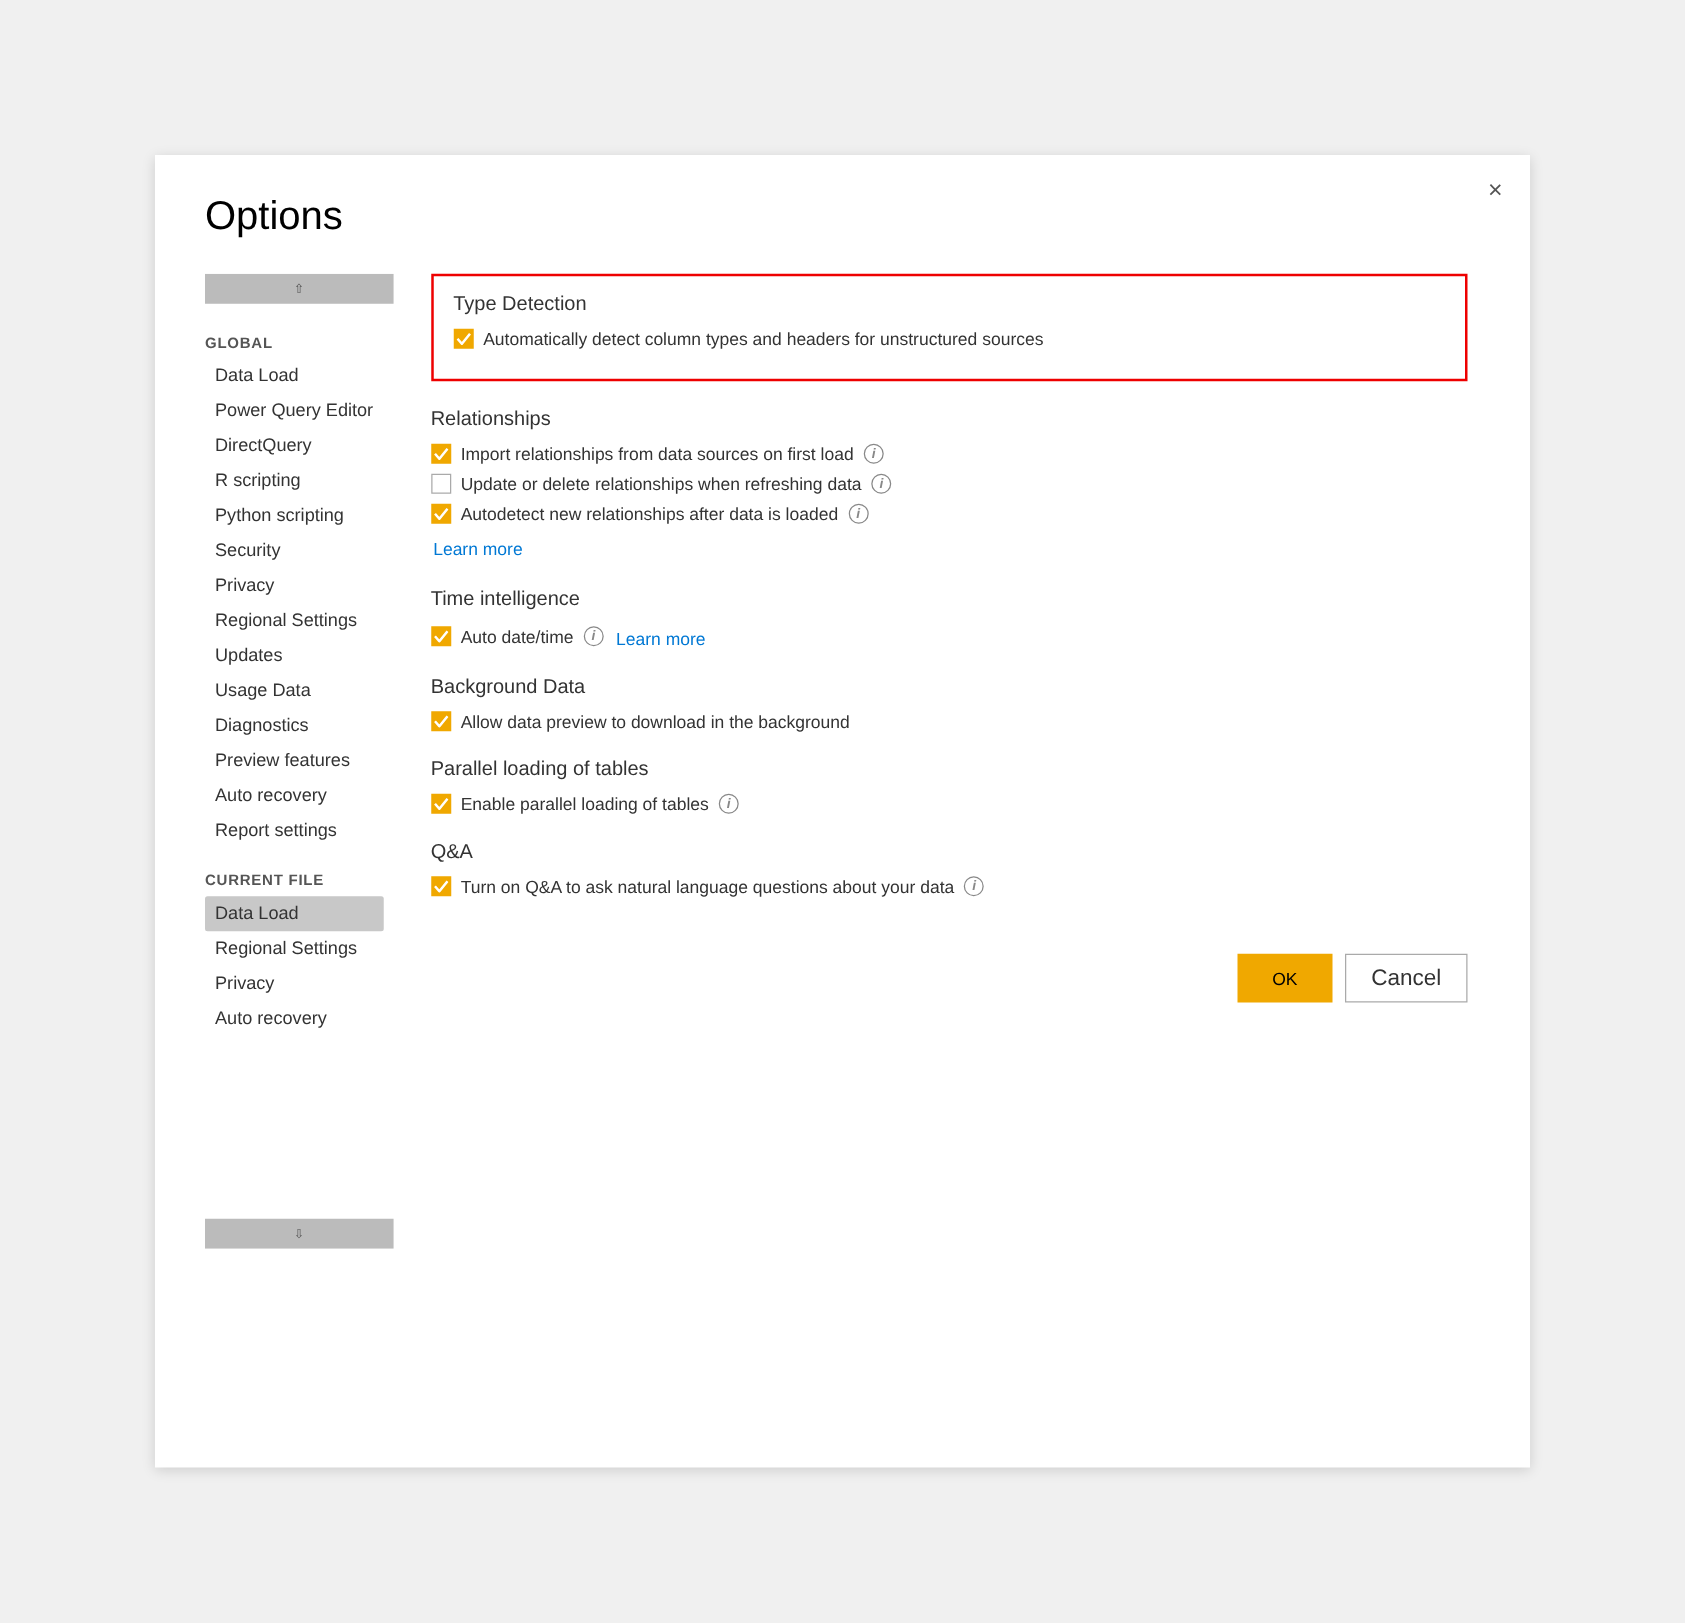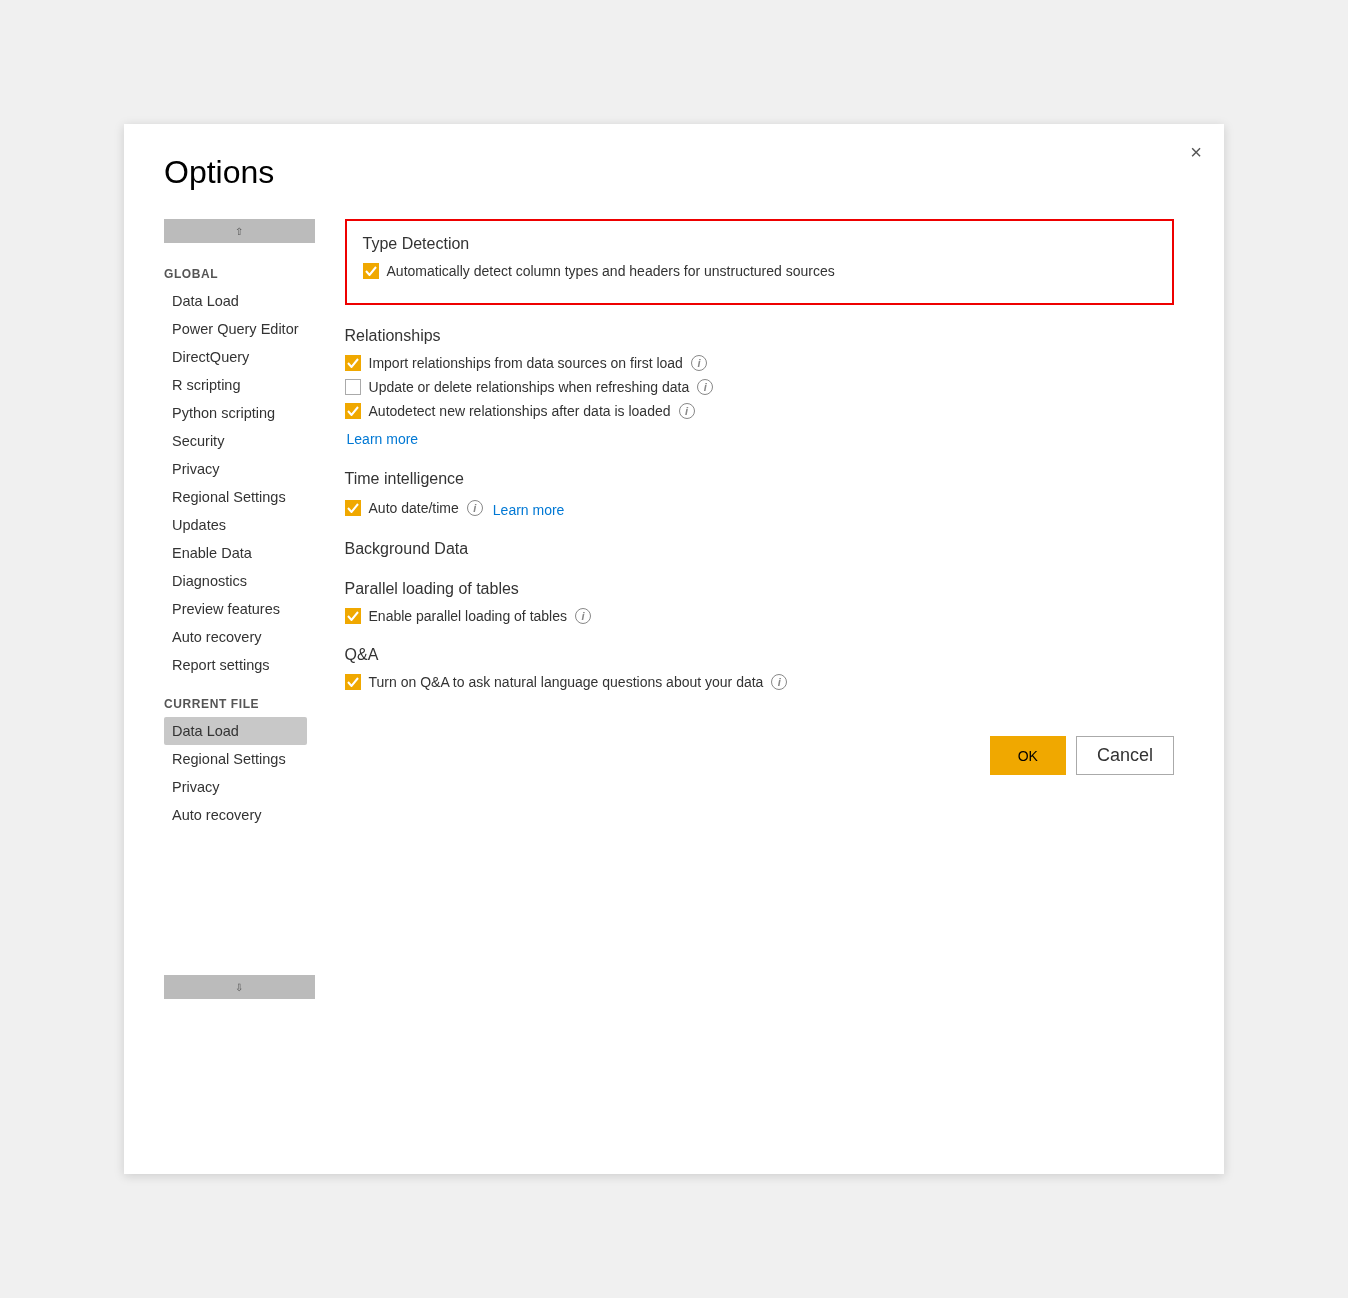--- a/index.html
+++ b/index.html
@@ -220,21 +220,21 @@
 
           <div class="sidebar-item">Data Load</div>
           <div class="sidebar-item">Power Query Editor</div>
           <div class="sidebar-item">DirectQuery</div>
           <div class="sidebar-item">R scripting</div>
           <div class="sidebar-item">Python scripting</div>
           <div class="sidebar-item">Security</div>
           <div class="sidebar-item">Privacy</div>
           <div class="sidebar-item">Regional Settings</div>
           <div class="sidebar-item">Updates</div>
-          <div class="sidebar-item">Enable Data</div>
+          <div class="sidebar-item">Usage Data</div>
           <div class="sidebar-item">Diagnostics</div>
           <div class="sidebar-item">Preview features</div>
           <div class="sidebar-item">Auto recovery</div>
           <div class="sidebar-item">Report settings</div>
 
           <div class="sidebar-section-label" style="margin-top:18px;">CURRENT FILE</div>
 
           <div class="sidebar-item active">Data Load</div>
           <div class="sidebar-item">Regional Settings</div>
           <div class="sidebar-item">Privacy</div>
@@ -296,20 +296,28 @@
               </svg>
           </div>
           <span>Auto date/time</span>
           <span class="info-icon">i</span>
           <a class="learn-more">Learn more</a>
         </div>
       </div>
 
       <div class="section">
         <div class="section-title">Background Data</div>
+        <div class="option-row">
+          <div class="checkbox">
+            <svg width="12" height="10" viewBox="0 0 12 10">
+                <polyline points="1,5 4.5,9 11,1" stroke="#fff" stroke-width="2" fill="none"></polyline>
+              </svg>
+          </div>
+          <span>Allow data preview to download in the background</span>
+        </div>
       </div>
 
       <div class="section">
         <div class="section-title">Parallel loading of tables</div>
         <div class="option-row">
           <div class="checkbox">
             <svg width="12" height="10" viewBox="0 0 12 10">
                 <polyline points="1,5 4.5,9 11,1" stroke="#fff" stroke-width="2" fill="none"></polyline>
               </svg>
           </div>

